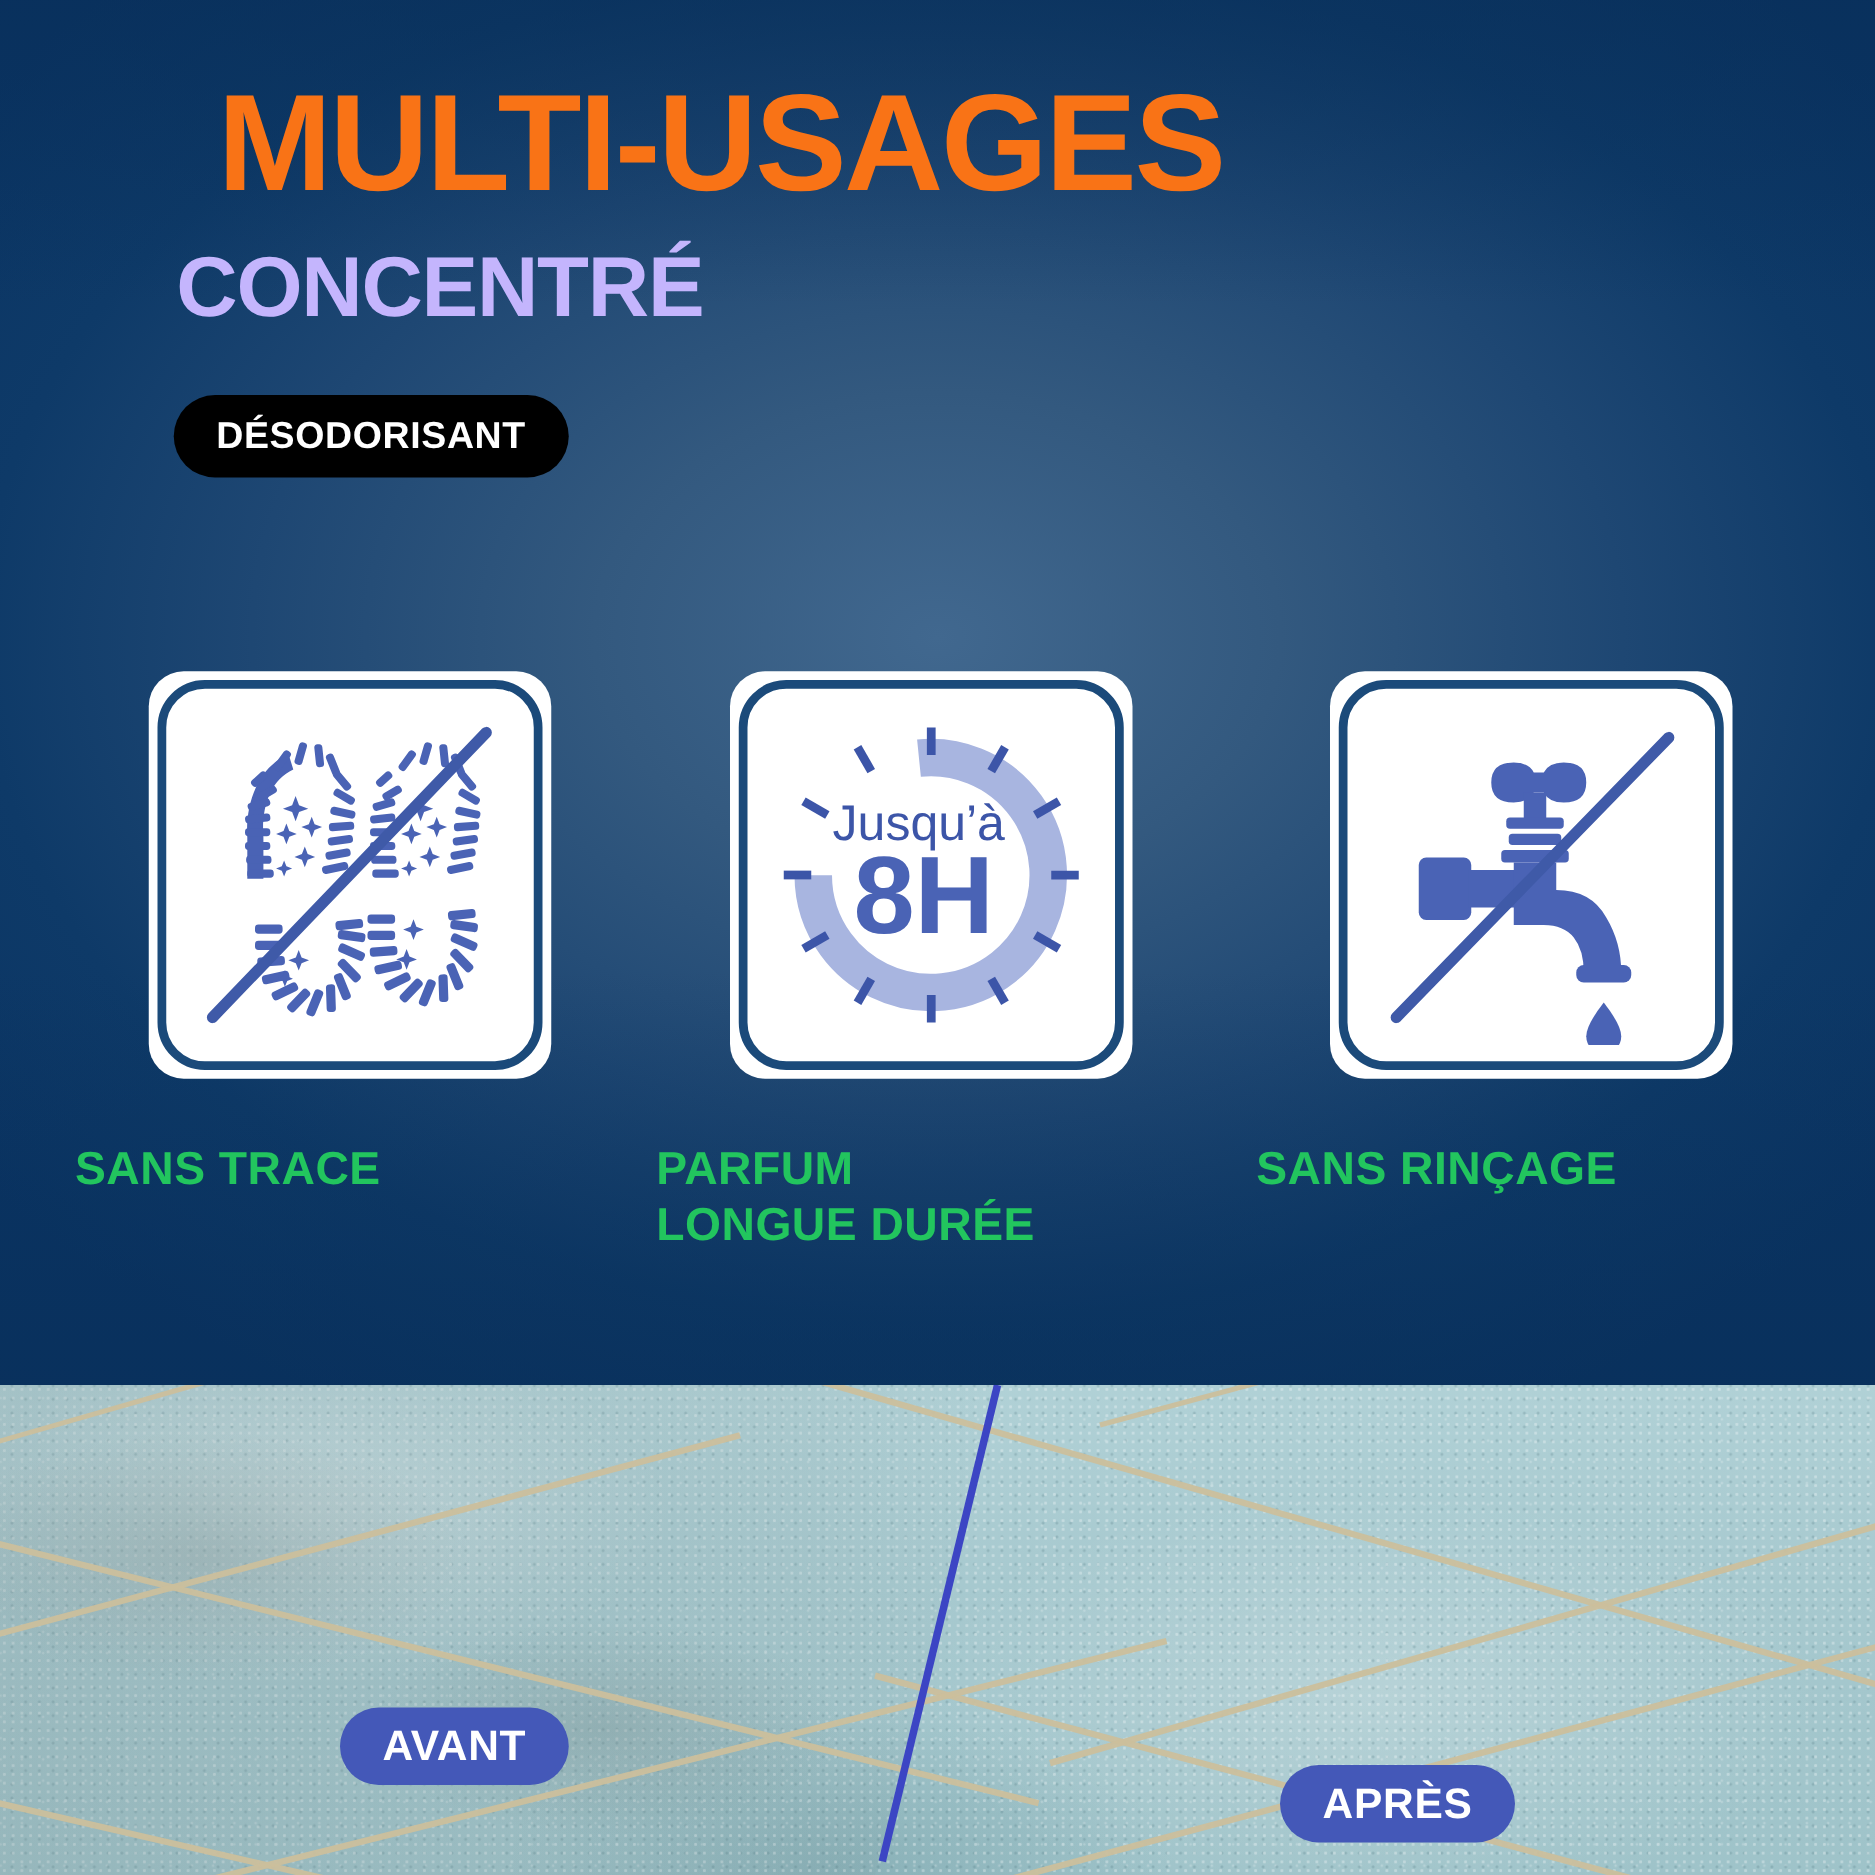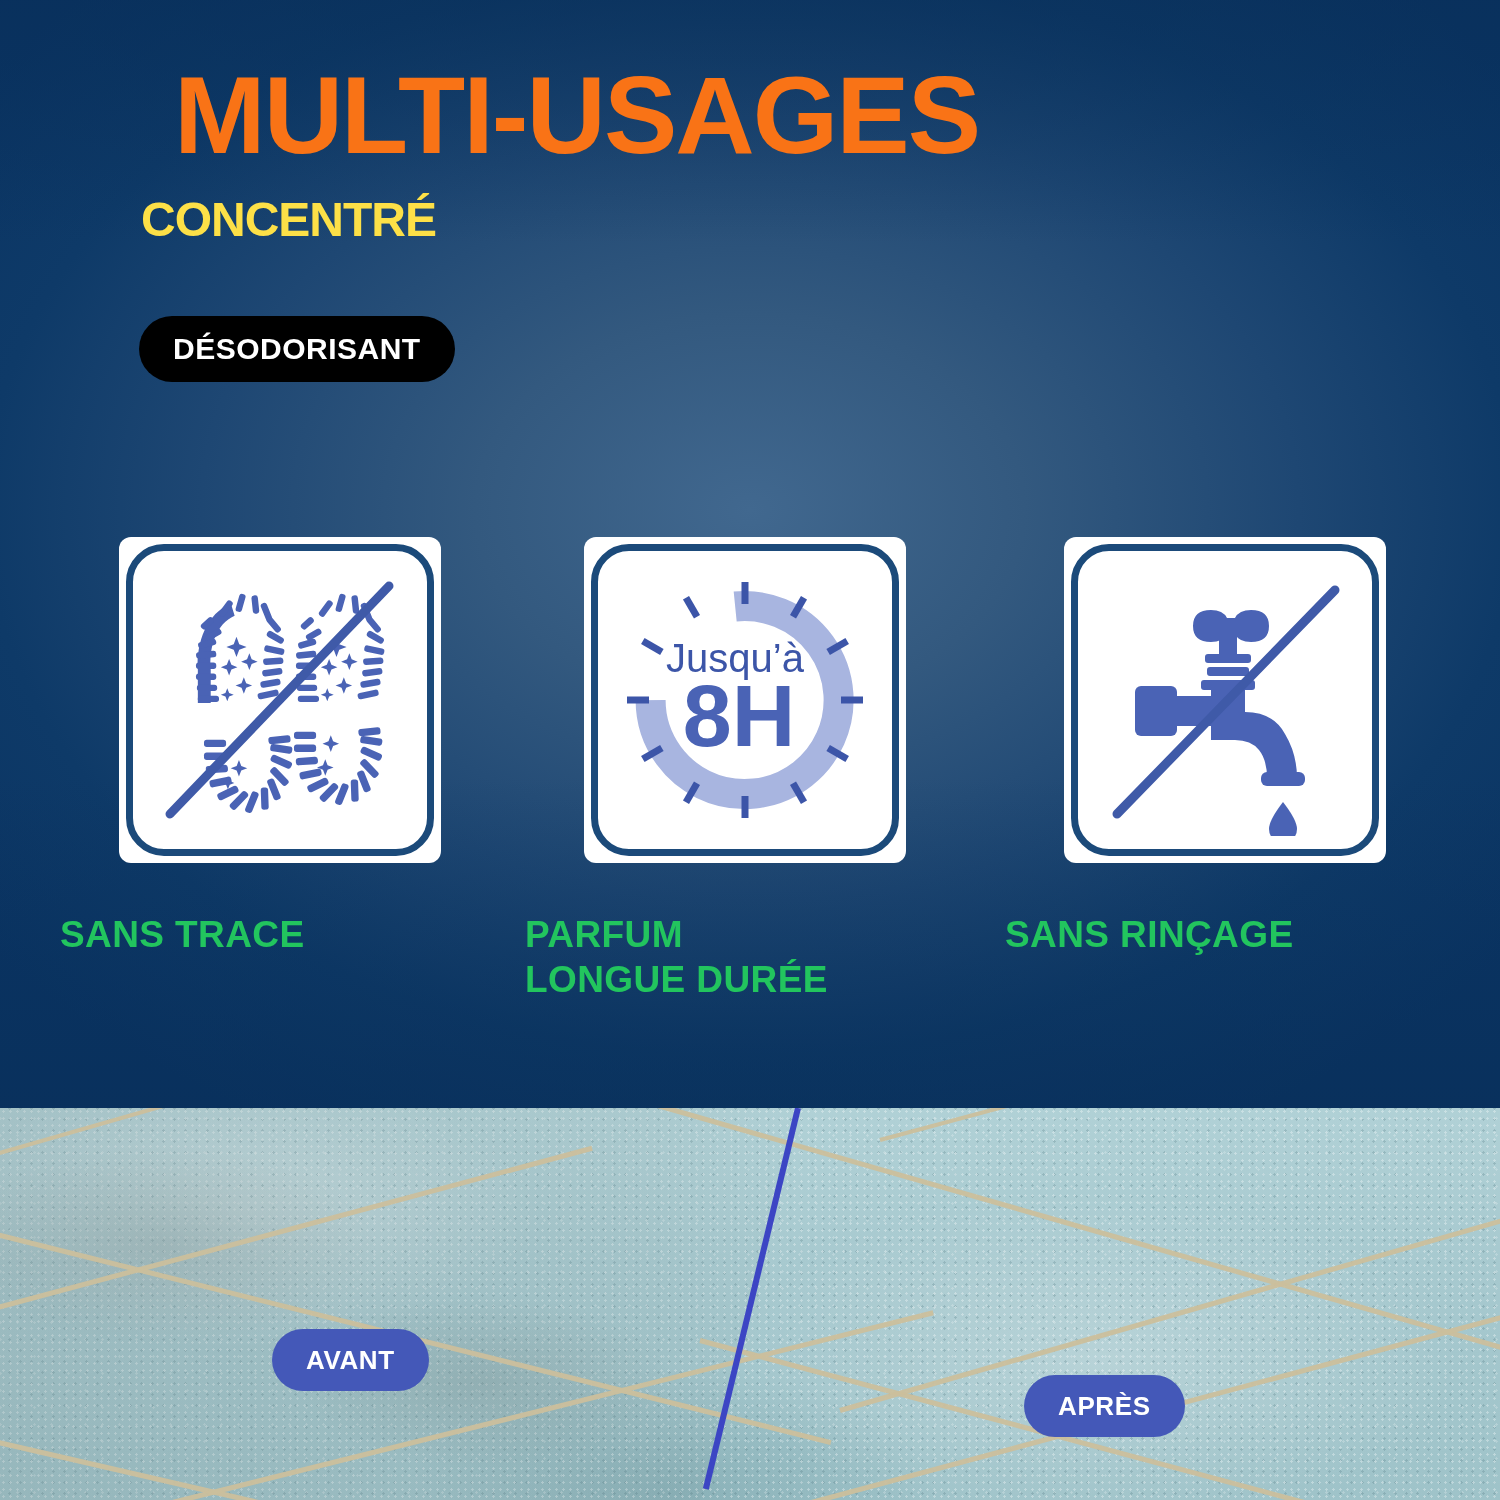--- a/index.html
+++ b/index.html
@@ -22,21 +22,21 @@
   }
 
   
   .title{
     position:absolute;left:138px;top:60px;
     color:#f97316;font-weight:bold;font-size:110px;line-height:1;
     letter-spacing:-2px;z-index:4;white-space:nowrap;margin-left:36px;
   }
   .subtitle{
     position:absolute;left:141px;top:196px;
-    color:#fde047;font-weight:bold;font-size:48px;line-height:1;
+    color:#c4b5fd;font-weight:bold;font-size:68px;line-height:1;
     letter-spacing:-1px;z-index:4;white-space:nowrap;
   }
 
   
   .badge{
     position:absolute;left:139px;top:316px;
     height:66px;padding:0 34px;border-radius:33px;
     background:#000000;
     display:flex;align-items:center;justify-content:center;
     color:#fff;font-weight:bold;font-size:30px;letter-spacing:.5px;
@@ -45,21 +45,21 @@
 
   
   .features{position:absolute;left:0;top:537px;width:1500px;height:330px;z-index:4;}
   .feat{position:absolute;top:0;width:322px;height:326px;}
   .feat.f1{left:119px;}
   .feat.f2{left:584px;}
   .feat.f3{left:1064px;}
 
   .card{
     position:absolute;inset:0;
-    border-radius:12px;
+    border-radius:28px;
     background:#ffffff;
     padding:7px;box-sizing:border-box;
   }
   .card-inner{
     width:100%;height:100%;box-sizing:border-box;
     border:7px solid #1b4a7a;border-radius:38px;
     background:#ffffff;
     position:relative;overflow:hidden;
     display:flex;align-items:center;justify-content:center;
   }
@@ -108,21 +108,21 @@
   .divider{
     position:absolute;top:0;left:795px;width:6px;height:392px;
     background:#3c45c4;
     transform-origin:top center;transform:rotate(13.6deg);
   }
 
   
   .bapill{
     position:absolute;height:62px;padding:0 34px;border-radius:31px;
     background:#4458b8;display:flex;align-items:center;justify-content:center;
-    color:#ffffff;font-weight:bold;font-size:26px;letter-spacing:.6px;z-index:6;
+    color:#ffffff;font-weight:bold;font-size:34px;letter-spacing:.6px;z-index:6;margin-top:37px;
   }
   .bapill.before{left:272px;top:1329px;}
   .bapill.after{left:1024px;top:1375px;justify-content:flex-end;}
 </style>
 </head>
 <body>
 
 <div id="stage">
 
   <div class="hero"></div>

